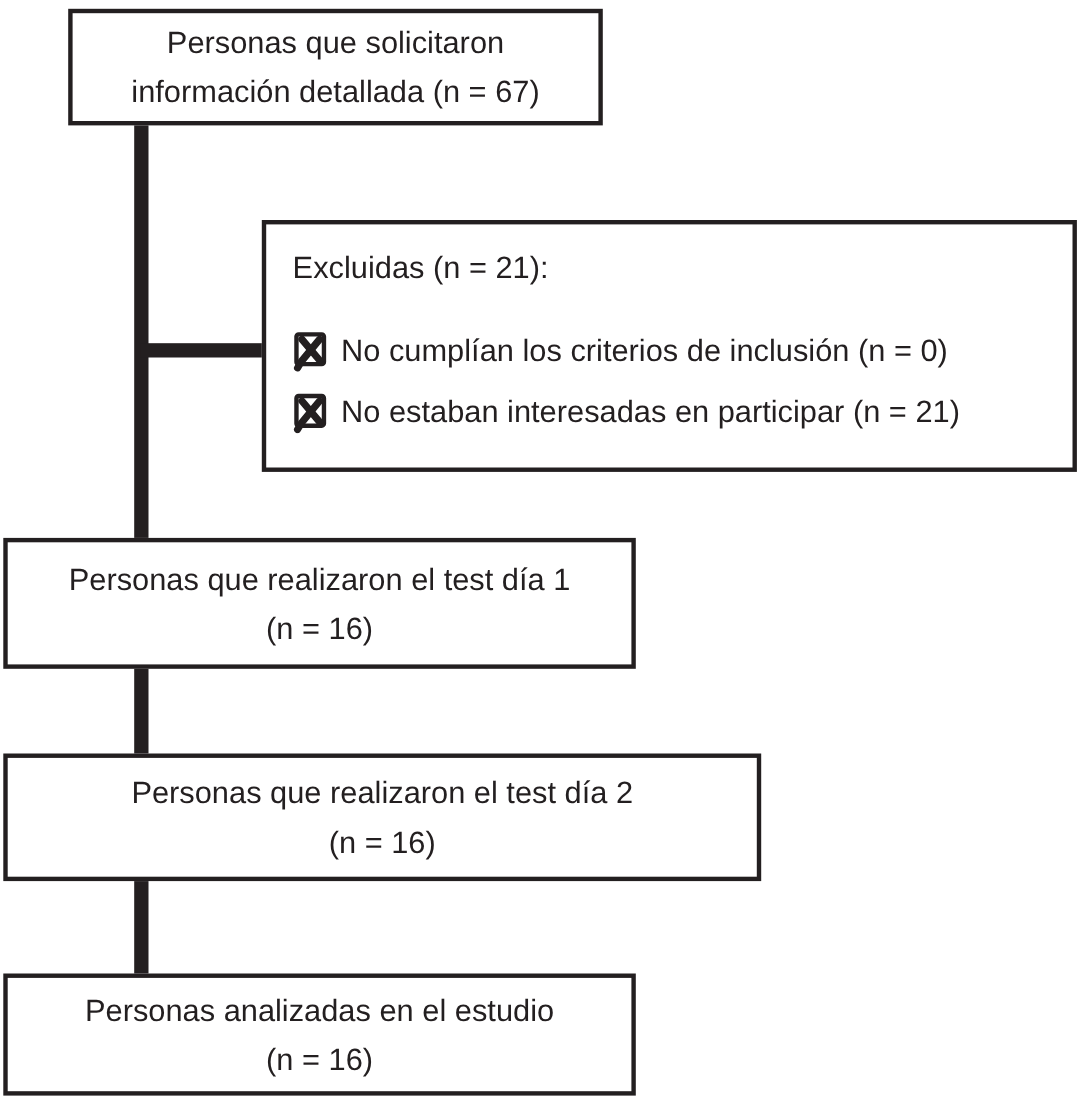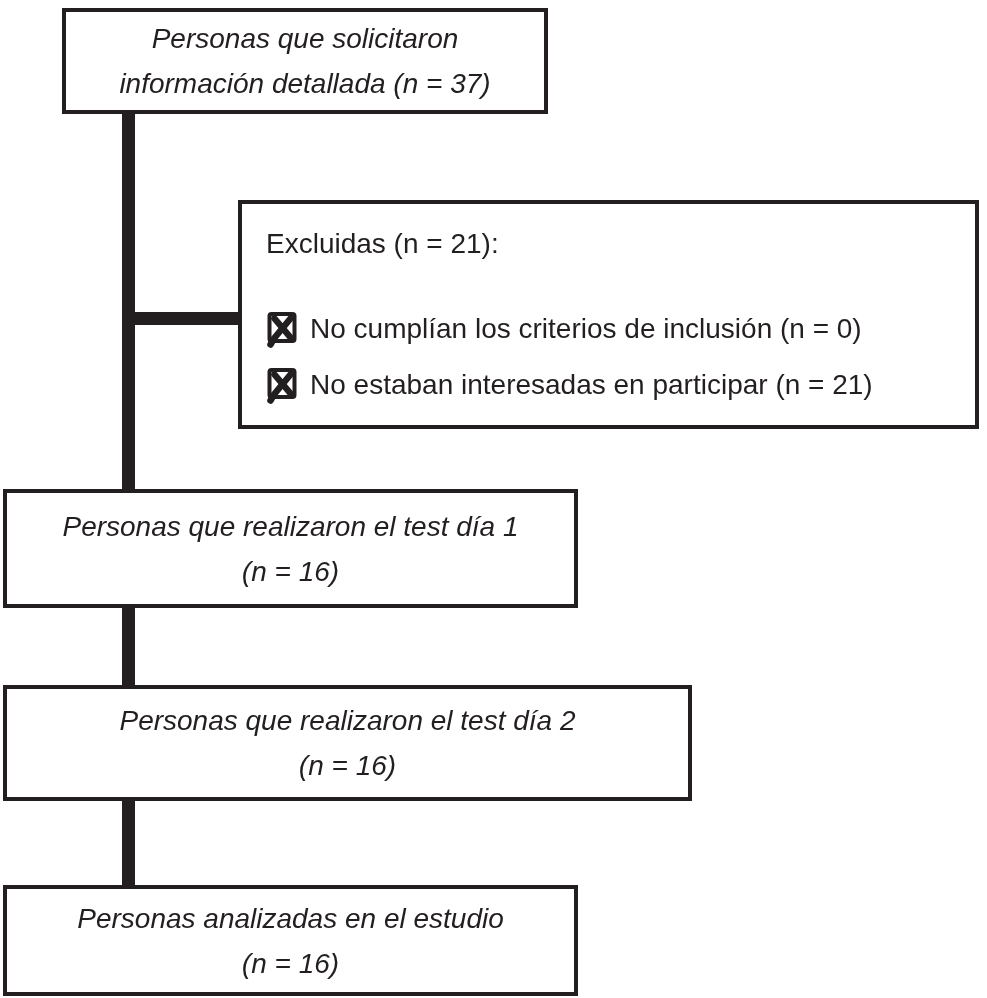--- a/index.html
+++ b/index.html
@@ -29,38 +29,37 @@
     z-index: 2;
   }
   .center-box {
     display: flex;
     flex-direction: column;
     justify-content: center;
     align-items: center;
     text-align: right;
     font-size: 28px;
     line-height: 45px;
-    font-style: italic;
   }
   #box-top    { left: 62px;  top: 8px;   width: 486px; height: 106px; }
   #v1         { left: 122px; top: 110px; width: 13px;  height: 382px; }
   #branch     { left: 128px; top: 312px; width: 114px; height: 13px; }
   #box-excluded {
     left: 238px; top: 200px; width: 741px; height: 229px;
     padding: 18px 10px 0 24px;
     font-size: 28px;
   }
   #box-day1   { left: 3px;   top: 489px; width: 575px; height: 119px; }
   #v2         { left: 122px; top: 606px; width: 13px;  height: 82px; }
   #box-day2   { left: 3px;   top: 685px; width: 689px; height: 116px; }
   #v3         { left: 122px; top: 798px; width: 13px;  height: 90px; }
   #box-final  { left: 3px;   top: 885px; width: 575px; height: 111px; }
 
   .excl-title {
-    margin: 4px 0 48px 0;
+    margin: 4px 0 38px 0;
     line-height: 36px;
   }
   .excl-item {
     display: flex;
     align-items: center;
     gap: 12px;
     margin-bottom: 18px;
     line-height: 38px;
   }
   .ballot {
@@ -77,21 +76,21 @@
 
 <div class="canvas">
 
   <div class="connector" id="v1"></div>
   <div class="connector" id="branch"></div>
   <div class="connector" id="v2"></div>
   <div class="connector" id="v3"></div>
 
   <div class="box center-box" id="box-top">
     <span class="box-line">Personas que solicitaron</span>
-    <span class="box-line">información detallada (n = 37)</span>
+    <span class="box-line">información detallada (n = 67)</span>
   </div>
 
   <div class="box" id="box-excluded">
     <div class="excl-title">Excluidas (n = 21):</div>
     <div class="excl-item">
       <span class="ballot">
         <svg width="32" height="38" viewBox="0 0 32 38" aria-hidden="true">
           <rect x="3.5" y="4" width="25" height="27" rx="2" fill="none" stroke="#231f20" stroke-width="4"></rect>
           <path d="M8.5 8.5 L24.5 27.5" stroke="#231f20" stroke-width="6.5" stroke-linecap="round" fill="none"></path>
           <path d="M24.5 8.5 L8 28.5 L4.5 34.5" stroke="#231f20" stroke-width="6.5" stroke-linecap="round" stroke-linejoin="round" fill="none"></path>

